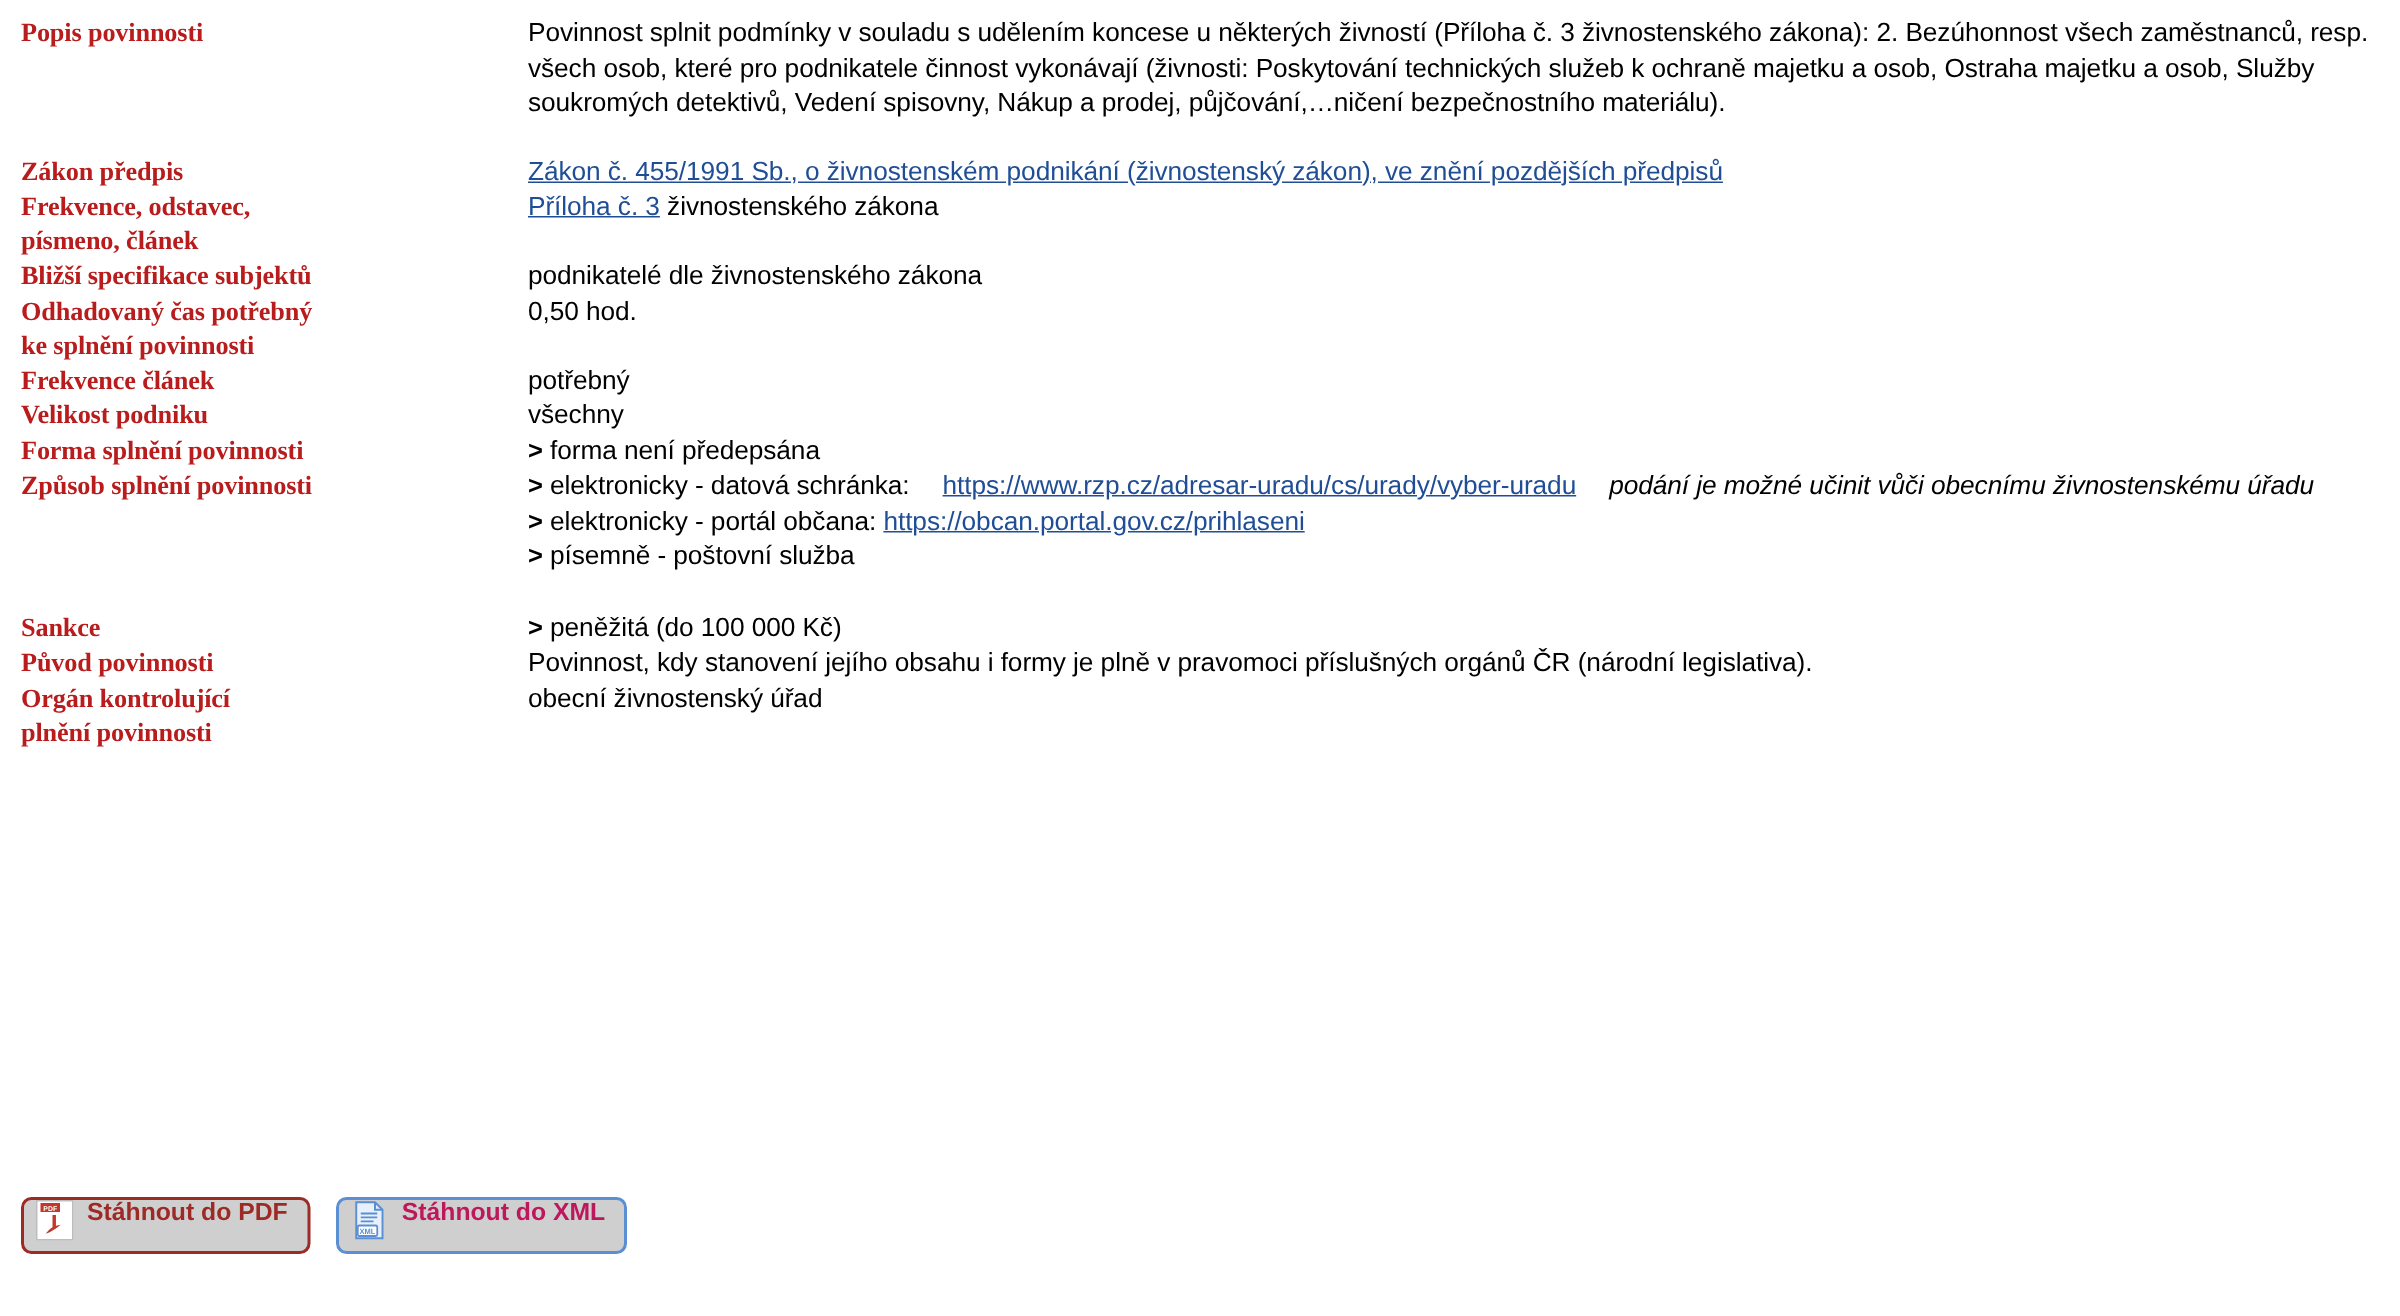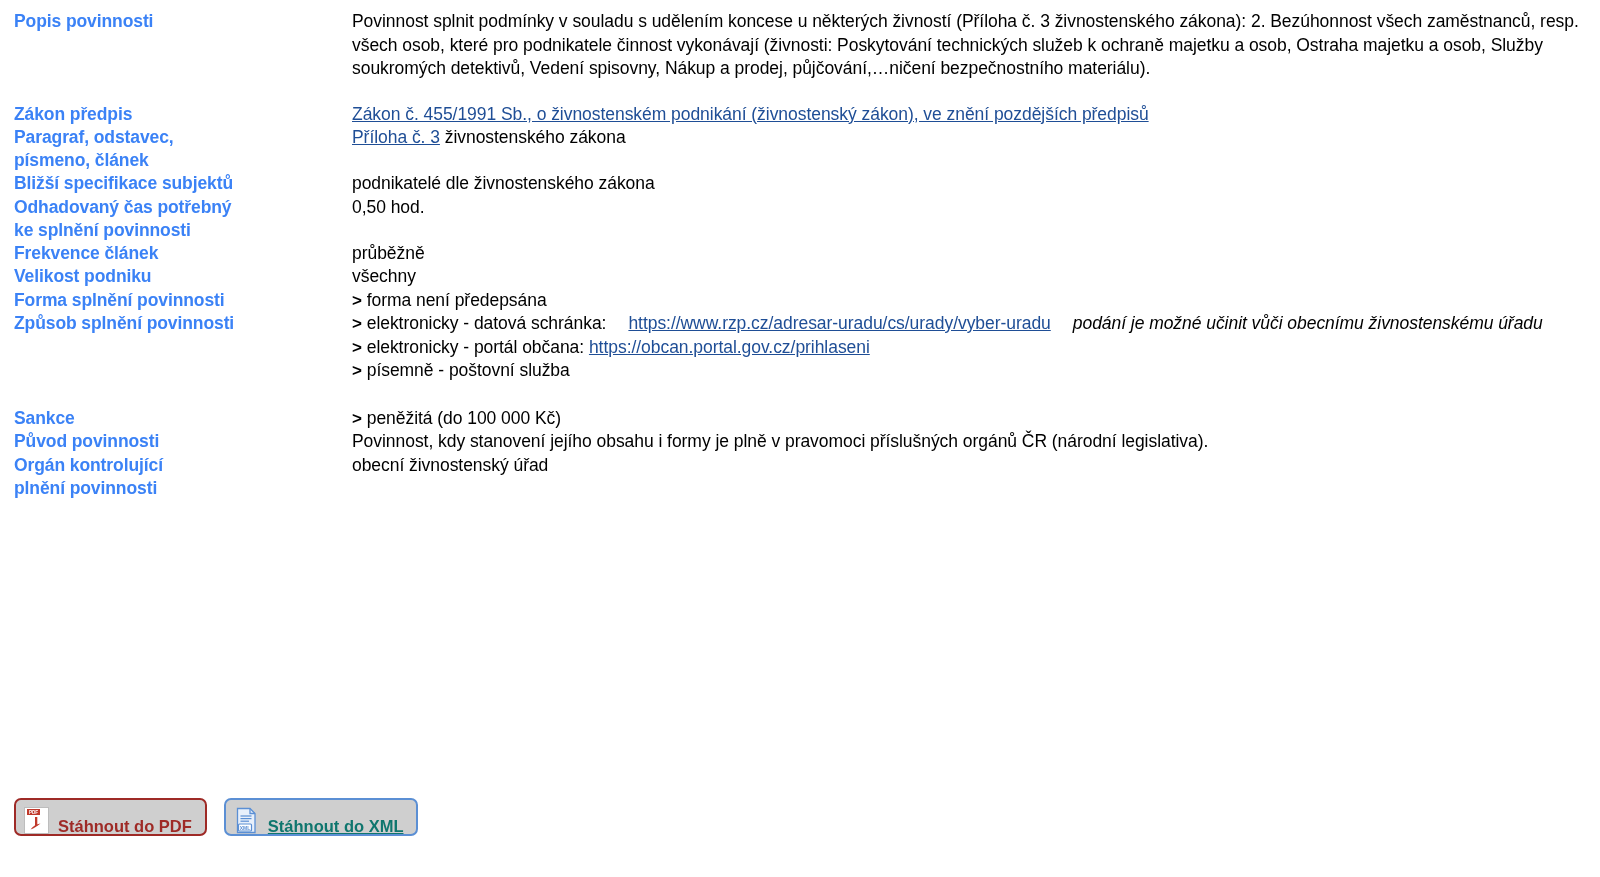--- a/index.html
+++ b/index.html
@@ -27,27 +27,28 @@
     margin: 0 0 0 14px;
     border-collapse: collapse;
     table-layout: fixed;
   }
   table.detail td {
     vertical-align: top;
     padding: 0;
   }
   td.label {
     width: 338px;
-    color: #3b82f6;
+    color: #b91c1c;
     font-weight: bold;
     font-size: 17.5px;
     line-height: 23px;
     padding-bottom: 26px;
     padding-right: 10px;
     letter-spacing: -0.1px;
+    font-family: Liberation Serif, serif;
   }
   td.value {
     color: #000000;
     font-size: 17.5px;
     line-height: 23.5px;
     padding-bottom: 26px;
     letter-spacing: -0.05px;
   }
   tr.row-desc td.label,
   tr.row-desc td.value { padding-bottom: 22px; }
@@ -72,40 +73,39 @@
   .btnbar {
     position: absolute;
     left: 14px;
     top: 798px;
     display: flex;
     align-items: center;
     gap: 17px;
   }
   .dlbtn {
     display: inline-flex;
-    align-items: flex-end;
+    align-items: flex-start;
     gap: 9px;
     height: 38px;
     box-sizing: border-box;
     padding: 0 13px 0 8px;
     border-radius: 7px;
     background: #cfcfcf;
     font-size: 16.5px;
     font-weight: bold;
     cursor: pointer;
     user-select: none;
   }
   .dlbtn.pdf {
     border: 2px solid #9e2a26;
     color: #9e2a26;
   }
   .dlbtn.xml {
     border: 2px solid #5b8fd4;
-    color: #0f766e;
-    text-decoration: underline;
+    color: #be185d;
   }
   .fileicon {
     width: 25px;
     height: 27px;
     flex: 0 0 auto;
     display: block;
   }
   .btn-label { line-height: 1; white-space: nowrap; }
 </style>
 </head>
@@ -123,42 +123,42 @@
 
       <tr>
         <td class="label">Zákon předpis</td>
         <td class="value">
           <a class="doclink" href="#">Zákon č. 455/1991 Sb., o živnostenském podnikání (živnostenský zákon), ve znění pozdějších předpisů</a>
         </td>
       </tr>
 
       <tr>
         <td class="label">
-          <span>Paragraf, odstavec,</span><br>
+          <span>Frekvence, odstavec,</span><br>
           <span>písmeno, článek</span>
         </td>
         <td class="value"><a class="doclink" href="#">Příloha č. 3</a><span> živnostenského zákona</span></td>
       </tr>
 
       <tr>
         <td class="label">Bližší specifikace subjektů</td>
         <td class="value">podnikatelé dle živnostenského zákona</td>
       </tr>
 
       <tr>
         <td class="label">
           <span>Odhadovaný čas potřebný</span><br>
           <span>ke splnění povinnosti</span>
         </td>
         <td class="value">0,50 hod.</td>
       </tr>
 
       <tr>
         <td class="label">Frekvence článek</td>
-        <td class="value">průběžně</td>
+        <td class="value">potřebný</td>
       </tr>
 
       <tr>
         <td class="label">Velikost podniku</td>
         <td class="value">všechny</td>
       </tr>
 
       <tr>
         <td class="label">Forma splnění povinnosti</td>
         <td class="value"><span class="chev">&gt;</span> <span>forma není předepsána</span></td>

